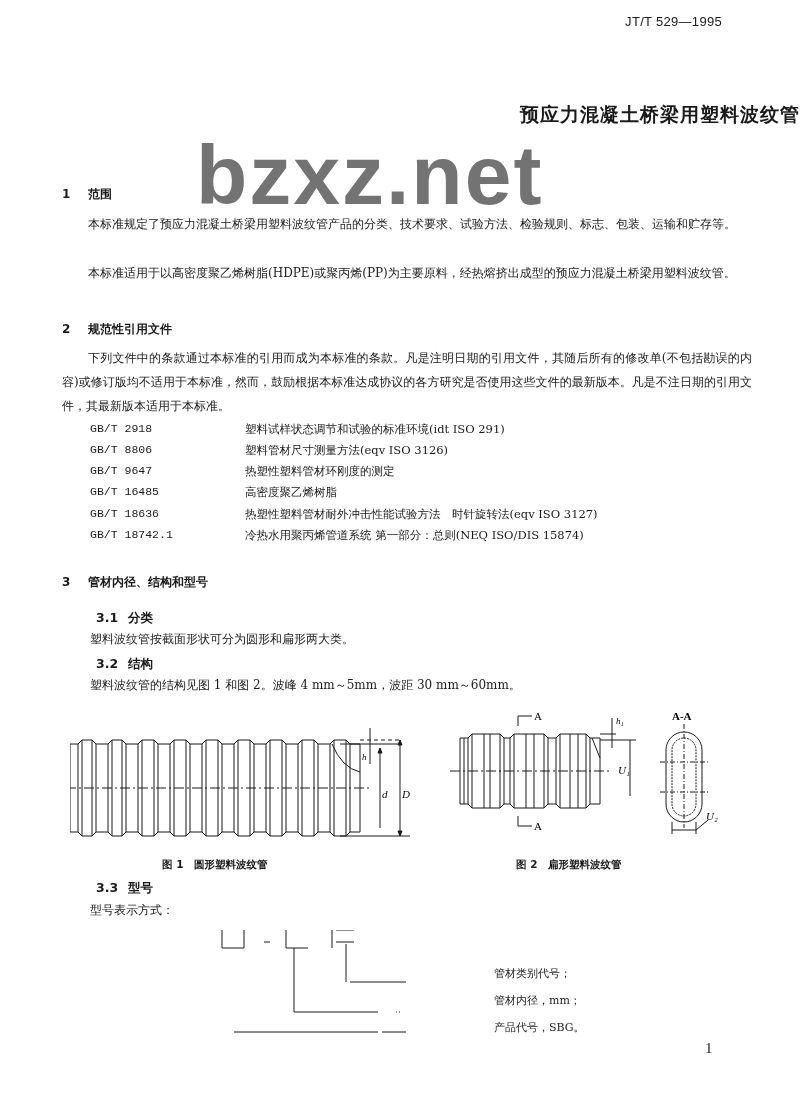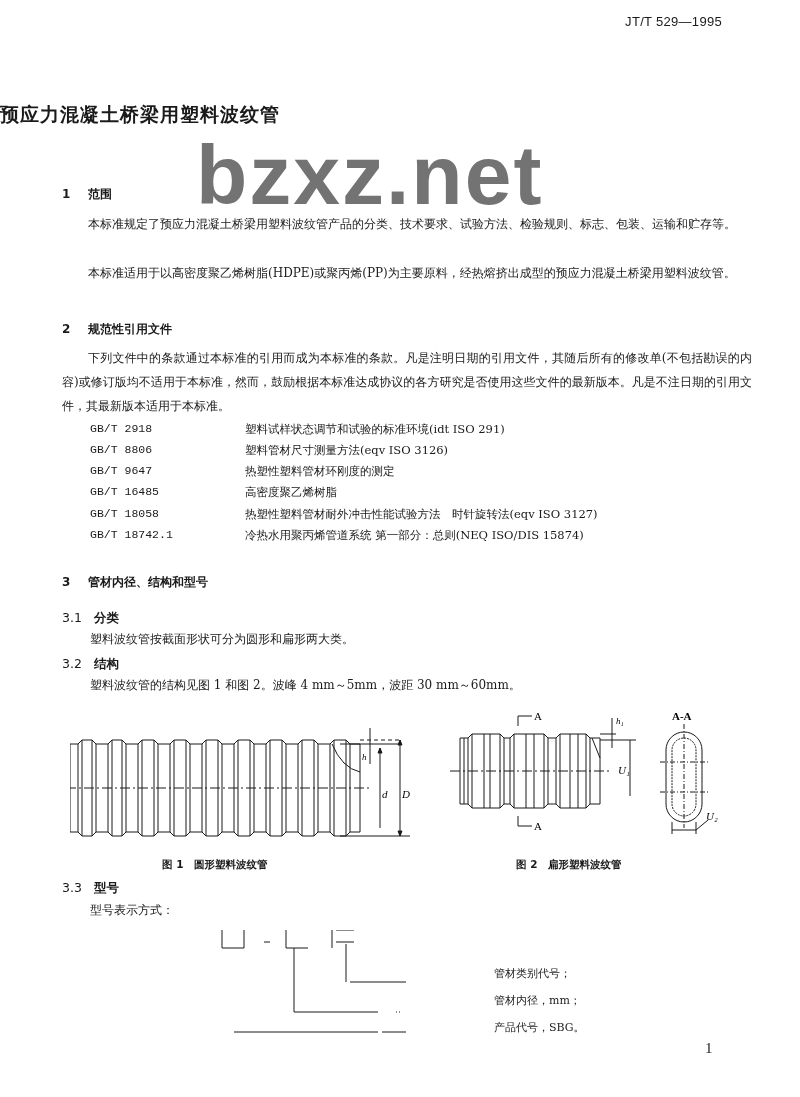--- a/index.html
+++ b/index.html
@@ -3,26 +3,26 @@
   <meta charset="utf-8">
   <style>
     html, body { margin: 0; padding: 0; background: #ffffff; }
     body {
       width: 800px; height: 1097px; position: relative; overflow: hidden;
       font-family: "DejaVu Serif", "Liberation Serif", serif;
       color: #1a1a1a;
     }
     .abs { position: absolute; }
     .std-no { top: 14px; right: 78px; font-family: "Liberation Sans", sans-serif; font-size: 13px; letter-spacing: 0.3px; }
-    .title { top: 102px; left: 0; width: 800px; text-align: left; font-family: "DejaVu Sans", sans-serif; font-weight: bold; font-size: 19px; letter-spacing: 1px; }
+    .title { top: 102px; left: 0; width: 800px; text-align: right; font-family: "DejaVu Sans", sans-serif; font-weight: bold; font-size: 19px; letter-spacing: 1px; }
     .watermark { top: 133px; left: 196px; font-family: "Liberation Sans", sans-serif; font-weight: bold; font-size: 84px; color: #737373; letter-spacing: 2px; line-height: 84px; }
     .h1 { font-family: "DejaVu Sans", sans-serif; font-weight: bold; font-size: 12px; }
     .h1 .num { display: inline-block; width: 26px; }
     .h2 { font-family: "DejaVu Sans", sans-serif; font-weight: bold; font-size: 12.5px; }
-    .h2 .num { display: inline-block; width: 32px; font-weight: normal; }
+    .h2 .num { display: inline-block; width: 32px; font-weight: bold; margin-left: 34px; }
     .para { font-size: 12px; line-height: 24px; text-indent: 26px; width: 690px; text-align: justify; }
     .para.noindent { text-indent: 0; }
     .refs { font-size: 11.5px; }
     .ref-row { position: absolute; left: 0; height: 20px; white-space: nowrap; }
     .ref-code { position: absolute; left: 0; font-family: Liberation Mono, monospace; }
     .ref-title { position: absolute; left: 155px; }
     .caption { font-family: "DejaVu Sans", sans-serif; font-weight: bold; font-size: 10.5px; }
     .model-label { font-size: 11px; }
     .page-num { font-family: "Liberation Serif", serif; font-size: 15px; }
     svg text { font-family: "Liberation Serif", serif; }
@@ -56,21 +56,21 @@
   </div>
   <div class="ref-row" style="top:42px;">
     <span class="ref-code">GB/T 9647</span>
     <span class="ref-title">热塑性塑料管材环刚度的测定</span>
   </div>
   <div class="ref-row" style="top:63px;">
     <span class="ref-code">GB/T 16485</span>
     <span class="ref-title">高密度聚乙烯树脂</span>
   </div>
   <div class="ref-row" style="top:85px;">
-    <span class="ref-code">GB/T 18058</span>
+    <span class="ref-code">GB/T 18636</span>
     <span class="ref-title">热塑性塑料管材耐外冲击性能试验方法　时针旋转法(eqv ISO 3127)</span>
   </div>
   <div class="ref-row" style="top:106px;">
     <span class="ref-code">GB/T 18742.1</span>
     <span class="ref-title">冷热水用聚丙烯管道系统 第一部分：总则(NEQ ISO/DIS 15874)</span>
   </div>
 </div>
 
 <div class="abs h1" style="top:574px; left:62px;">
   <span class="num">3</span><span>管材内径、结构和型号</span>

